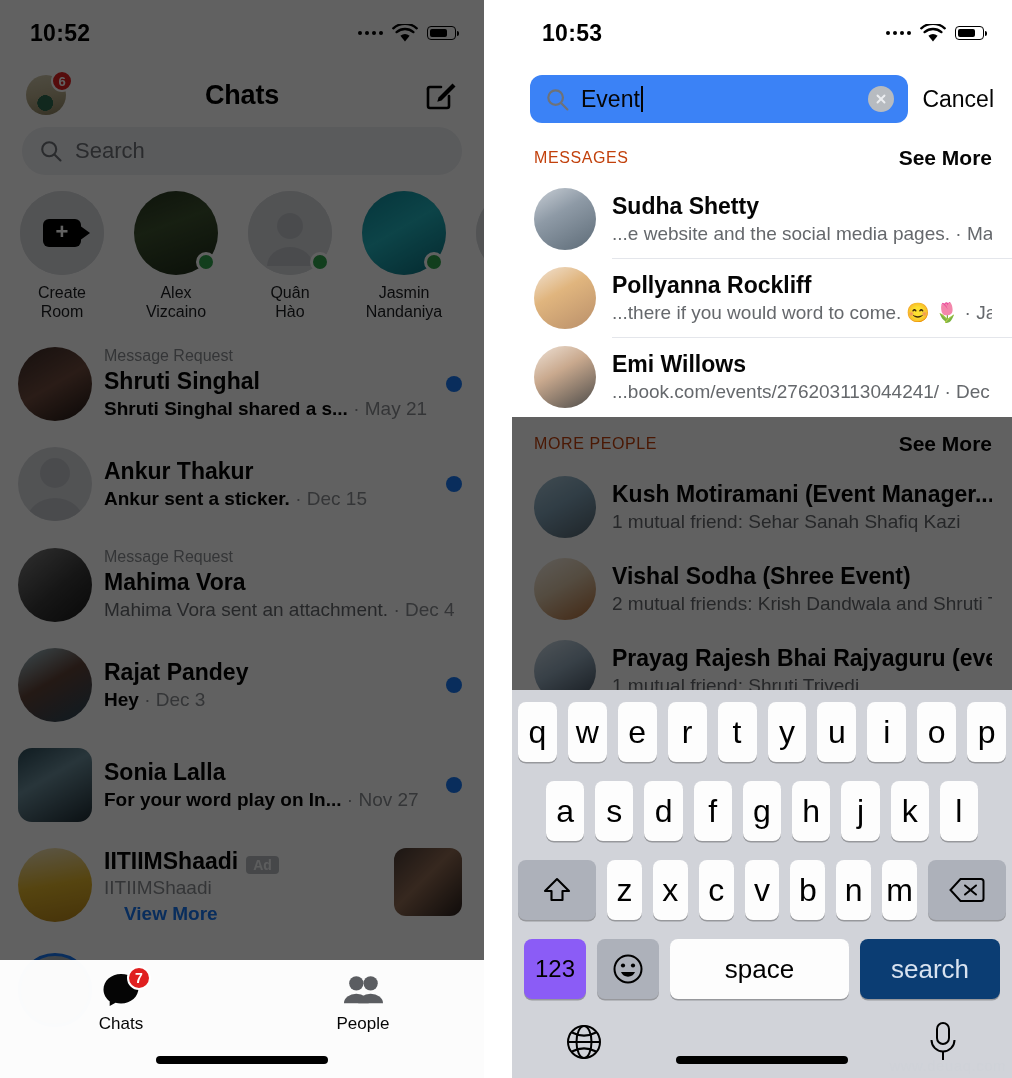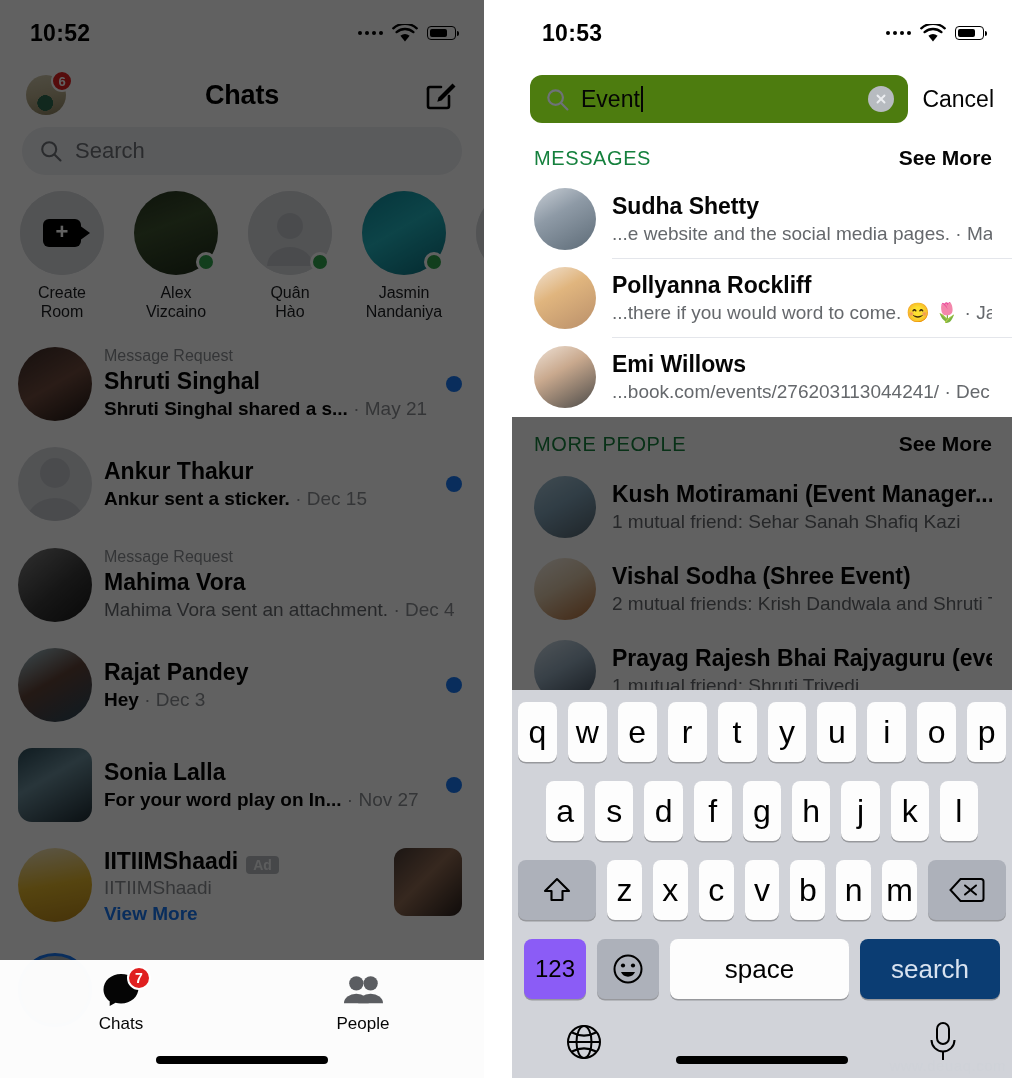--- a/index.html
+++ b/index.html
@@ -251,21 +251,21 @@
     color:#f2f3f5;
     font-size:14px;
     font-weight:bold;
     border-radius:4px;
     padding:1px 7px;
     vertical-align:middle;
     margin-left:8px;
   }
   .ad-name { font-size:23px; font-weight:bold; color:#050505; }
   .ad-sub { font-size:19px; color:#8a8d91; line-height:26px; }
-  .ad-link { font-size:19px; color:#1877f2; font-weight:bold; line-height:26px; }
+  .ad-link { font-size:19px; color:#1877f2; font-weight:bold; line-height:26px;margin-left:20px; }
   .ad-thumb {
     width: 68px; height: 68px;
     border-radius: 12px;
     flex:none;
     background: linear-gradient(135deg,#4a3a34 0%,#8f6a52 45%,#2a1f1c 100%);
   }
 
   
   .tabbar {
     position:absolute;
@@ -299,21 +299,21 @@
   
   .srch-header {
     display:flex;
     align-items:center;
     gap: 14px;
     padding: 9px 14px 10px 18px;
   }
   .srch-pill {
     flex:1;
     height: 48px;
-    background:#4d7c0f;
+    background:#3b82f6;
     border-radius: 12px;
     display:flex;
     align-items:center;
     padding: 0 14px 0 16px;
     gap: 12px;
   }
   .srch-text {
     flex:1;
     font-size: 23px;
     color:#050505;
@@ -335,21 +335,21 @@
   }
   .cancel-btn { font-size:23px; color:#050505; white-space:nowrap; padding-right:4px;}
 
   
   .sec-head {
     display:flex;
     align-items:center;
     justify-content:space-between;
     padding: 13px 20px 10px 22px;
   }
-  .sec-title { font-size:20px; letter-spacing:.6px; color:#15803d; font-weight:500; }
+  .sec-title { font-size:16px; letter-spacing:.6px; color:#c2410c; font-weight:500; }
   .sec-more { font-size:21px; font-weight:bold; color:#050505; }
 
   .res-row {
     display:flex;
     gap: 16px;
     padding: 8px 20px 8px 22px;
     align-items:center;
   }
   .res-ava {
     width:62px;height:62px;border-radius:50%;flex:none;overflow:hidden;background:#d8dade;

